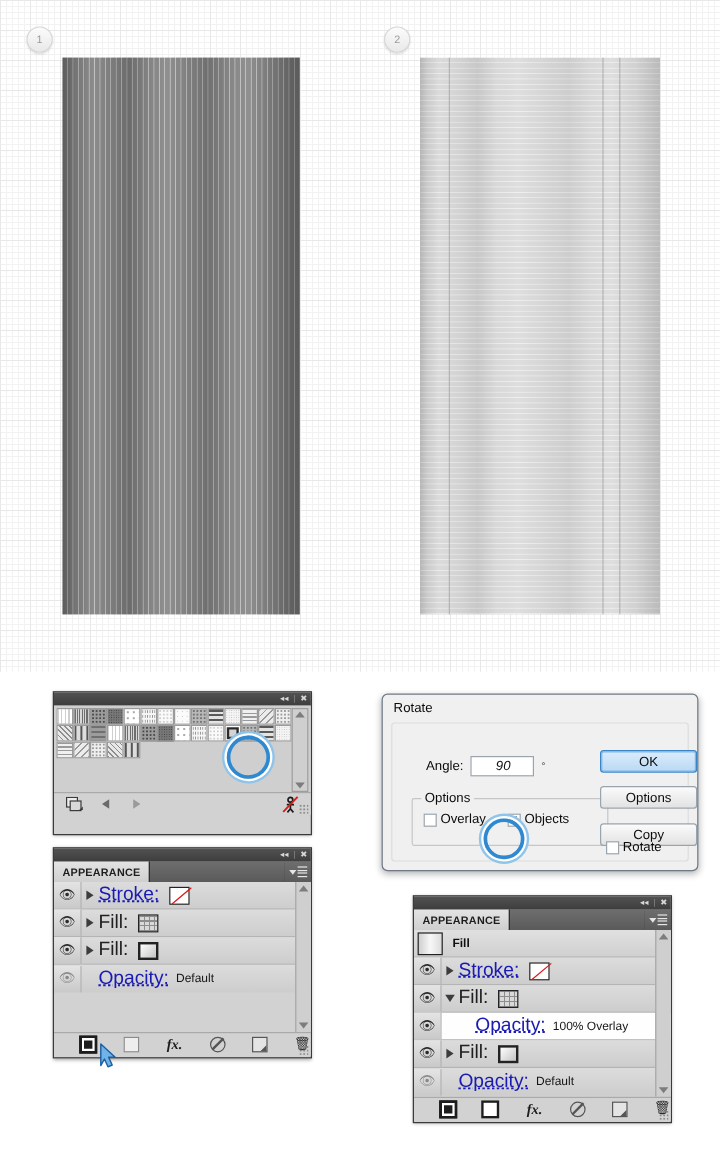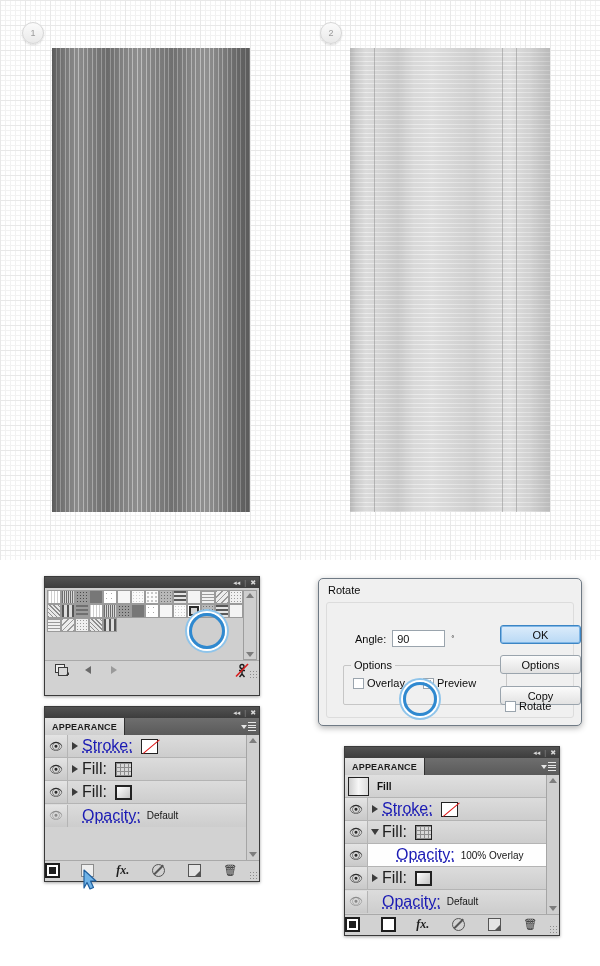--- a/index.html
+++ b/index.html
@@ -189,21 +189,21 @@
     width:21px;height:19px;box-sizing:border-box;border:1px solid #222;margin-left:3px;
   }
   .ap-scroll{
     position:absolute;right:0;top:0;width:12px;bottom:0;background:#cfcfcf;border-left:1px solid #a5a5a5;
     display:flex;flex-direction:column;justify-content:space-between;align-items:center;
   }
   .ap-footer{
     height:19px;background:#d2d2d2;border-top:1px solid #a9a9a9;
     display:flex;align-items:center;position:relative;
   }
-  .ap-fbtn{flex:1;display:flex;align-items:center;justify-content:flex-start;}
+  .ap-fbtn{flex:1;display:flex;align-items:center;justify-content:flex-end;}
   .sq-filled{width:11px;height:11px;border:2px solid #1d1d1d;background:#1d1d1d;box-shadow:inset 0 0 0 2px #fff;}
   .sq-open{width:11px;height:11px;border:2px solid #1d1d1d;background:#fff;}
   .sq-light{width:11px;height:11px;border:1px solid #8b8b8b;background:#eee;}
   .fx-g{font-family:"Liberation Serif",serif;font-style:italic;font-weight:bold;font-size:12px;color:#1d1d1d;}
   .ban{width:11px;height:11px;border-radius:50%;border:1.5px solid #555;position:relative;}
   .ban:after{content:"";position:absolute;left:-1px;top:4px;width:13px;height:1.5px;background:#555;transform:rotate(-45deg);}
   .dup{width:11px;height:11px;border:1px solid #555;position:relative;background:#e4e4e4;}
   .dup:after{content:"";position:absolute;right:0;bottom:0;border-left:5px solid transparent;border-bottom:5px solid #555;}
   .trash{font-size:11px;line-height:11px;color:#2a2a2a;}
 
@@ -219,22 +219,22 @@
   }
   #rotate-title{font-size:11px;color:#0b0b0b;padding:5px 0 0 9px;}
   #rotate-inner{
     position:absolute;left:7px;top:23px;right:7px;bottom:7px;
     border:1px solid #dcdcdc;border-radius:3px;background:#f0f0f0;
   }
   #angle-row{position:absolute;left:28px;top:27px;display:flex;align-items:center;gap:6px;}
   .dlg-label{font-size:11px;color:#0b0b0b;}
   #angle-input{
     width:53px;height:17px;box-sizing:border-box;background:#fff;border:1px solid #9aa4ad;
-    font-size:11px;color:#111;padding:0 4px;font-family:"Liberation Sans",sans-serif;
-    display:flex;align-items:center;
+    font-size:11px;color:#111;padding:0 20px;font-family:"Liberation Sans",sans-serif;
+    display:flex;align-items:center;font-style:italic;
   }
   .deg{font-size:8px;color:#111;}
   #options-group{
     position:absolute;left:16px;top:62px;width:162px;height:38px;
     border:1px solid #c6c6c6;border-radius:2px;text-align:right;
   }
   #options-legend{
     position:absolute;left:7px;top:-7px;background:#f0f0f0;padding:0 3px;font-size:11px;color:#0b0b0b;
   }
   .cbrow{position:absolute;top:11px;display:flex;align-items:center;gap:3px;}
@@ -570,21 +570,21 @@
     </div>
 
     <div id="options-group">
       <span id="options-legend">Options</span>
       <div class="cbrow" style="left:9px;">
         <span class="cb"></span>
         <span class="cb-lbl">Overlay</span>
       </div>
       <div class="cbrow" style="left:79px;">
         <span class="cb checked"></span>
-        <span class="cb-lbl">Preview</span>
+        <span class="cb-lbl">Objects</span>
       </div>
     </div>
 
     <div class="dlg-btn primary" style="top:22px;">OK</div>
     <div class="dlg-btn" style="top:52px;">Options</div>
     <div class="dlg-btn" style="top:83px;">Copy</div>
 
     <div id="btn-preview">
       <span class="cb"></span>
       <span class="cb-lbl">Rotate</span>

